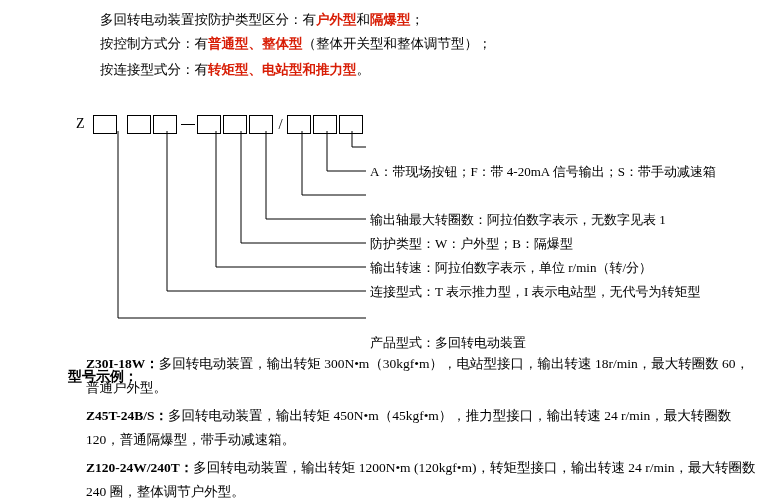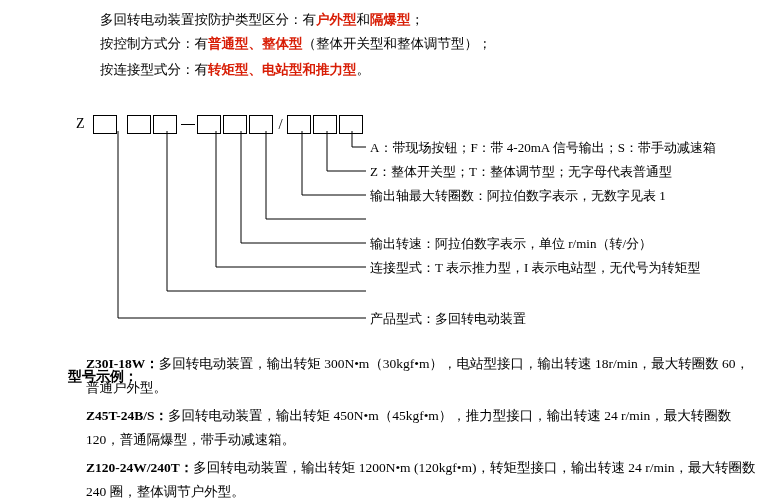--- a/index.html
+++ b/index.html
@@ -90,20 +90,21 @@
     pointer-events: none;
   }
 
   
   .legend {
     position: absolute;
     left: 370px;
     font-size: 13px;
     white-space: nowrap;
     line-height: 16px;
+    margin-top: 24px;
   }
 
   
   .examples-title {
     position: absolute;
     left: 68px;
     top: 330px;
     font-weight: bold;
     font-size: 14px;
     font-family: "Liberation Sans", sans-serif;
@@ -168,22 +169,22 @@
     <path d="M 241 131 L 241 243 L 366 243" stroke="#000" stroke-width="1" fill="none"></path>
 
     <path d="M 216 131 L 216 267 L 366 267" stroke="#000" stroke-width="1" fill="none"></path>
 
     <path d="M 167 131 L 167 291 L 366 291" stroke="#000" stroke-width="1" fill="none"></path>
 
     <path d="M 118 131 L 118 318 L 366 318" stroke="#000" stroke-width="1" fill="none"></path>
   </svg>
 
   <div class="legend" style="top:140px">A：带现场按钮；F：带 4-20mA 信号输出；S：带手动减速箱</div>
-  <div class="legend" style="top:164px">Z：整体开关型；T：整体调节型；无字母代表普通型</div>
   <div class="legend" style="top:188px">输出轴最大转圈数：阿拉伯数字表示，无数字见表 1</div>
+  <div class="legend" style="top:212px">防护类型：W：户外型；B：隔爆型</div>
   <div class="legend" style="top:236px">输出转速：阿拉伯数字表示，单位 r/min（转/分）</div>
   <div class="legend" style="top:260px">连接型式：T 表示推力型，I 表示电站型，无代号为转矩型</div>
   <div class="legend" style="top:311px">产品型式：多回转电动装置</div>
 
   <div class="examples-title">型号示例：</div>
 
   <div class="example ex1">
     <span class="ex-code">Z30I-18W：</span><span>多回转电动装置，输出转矩 300N•m（30kgf•m），电站型接口，输出转速 18r/min，最大转圈数 60，普通户外型。</span>
   </div>
 

